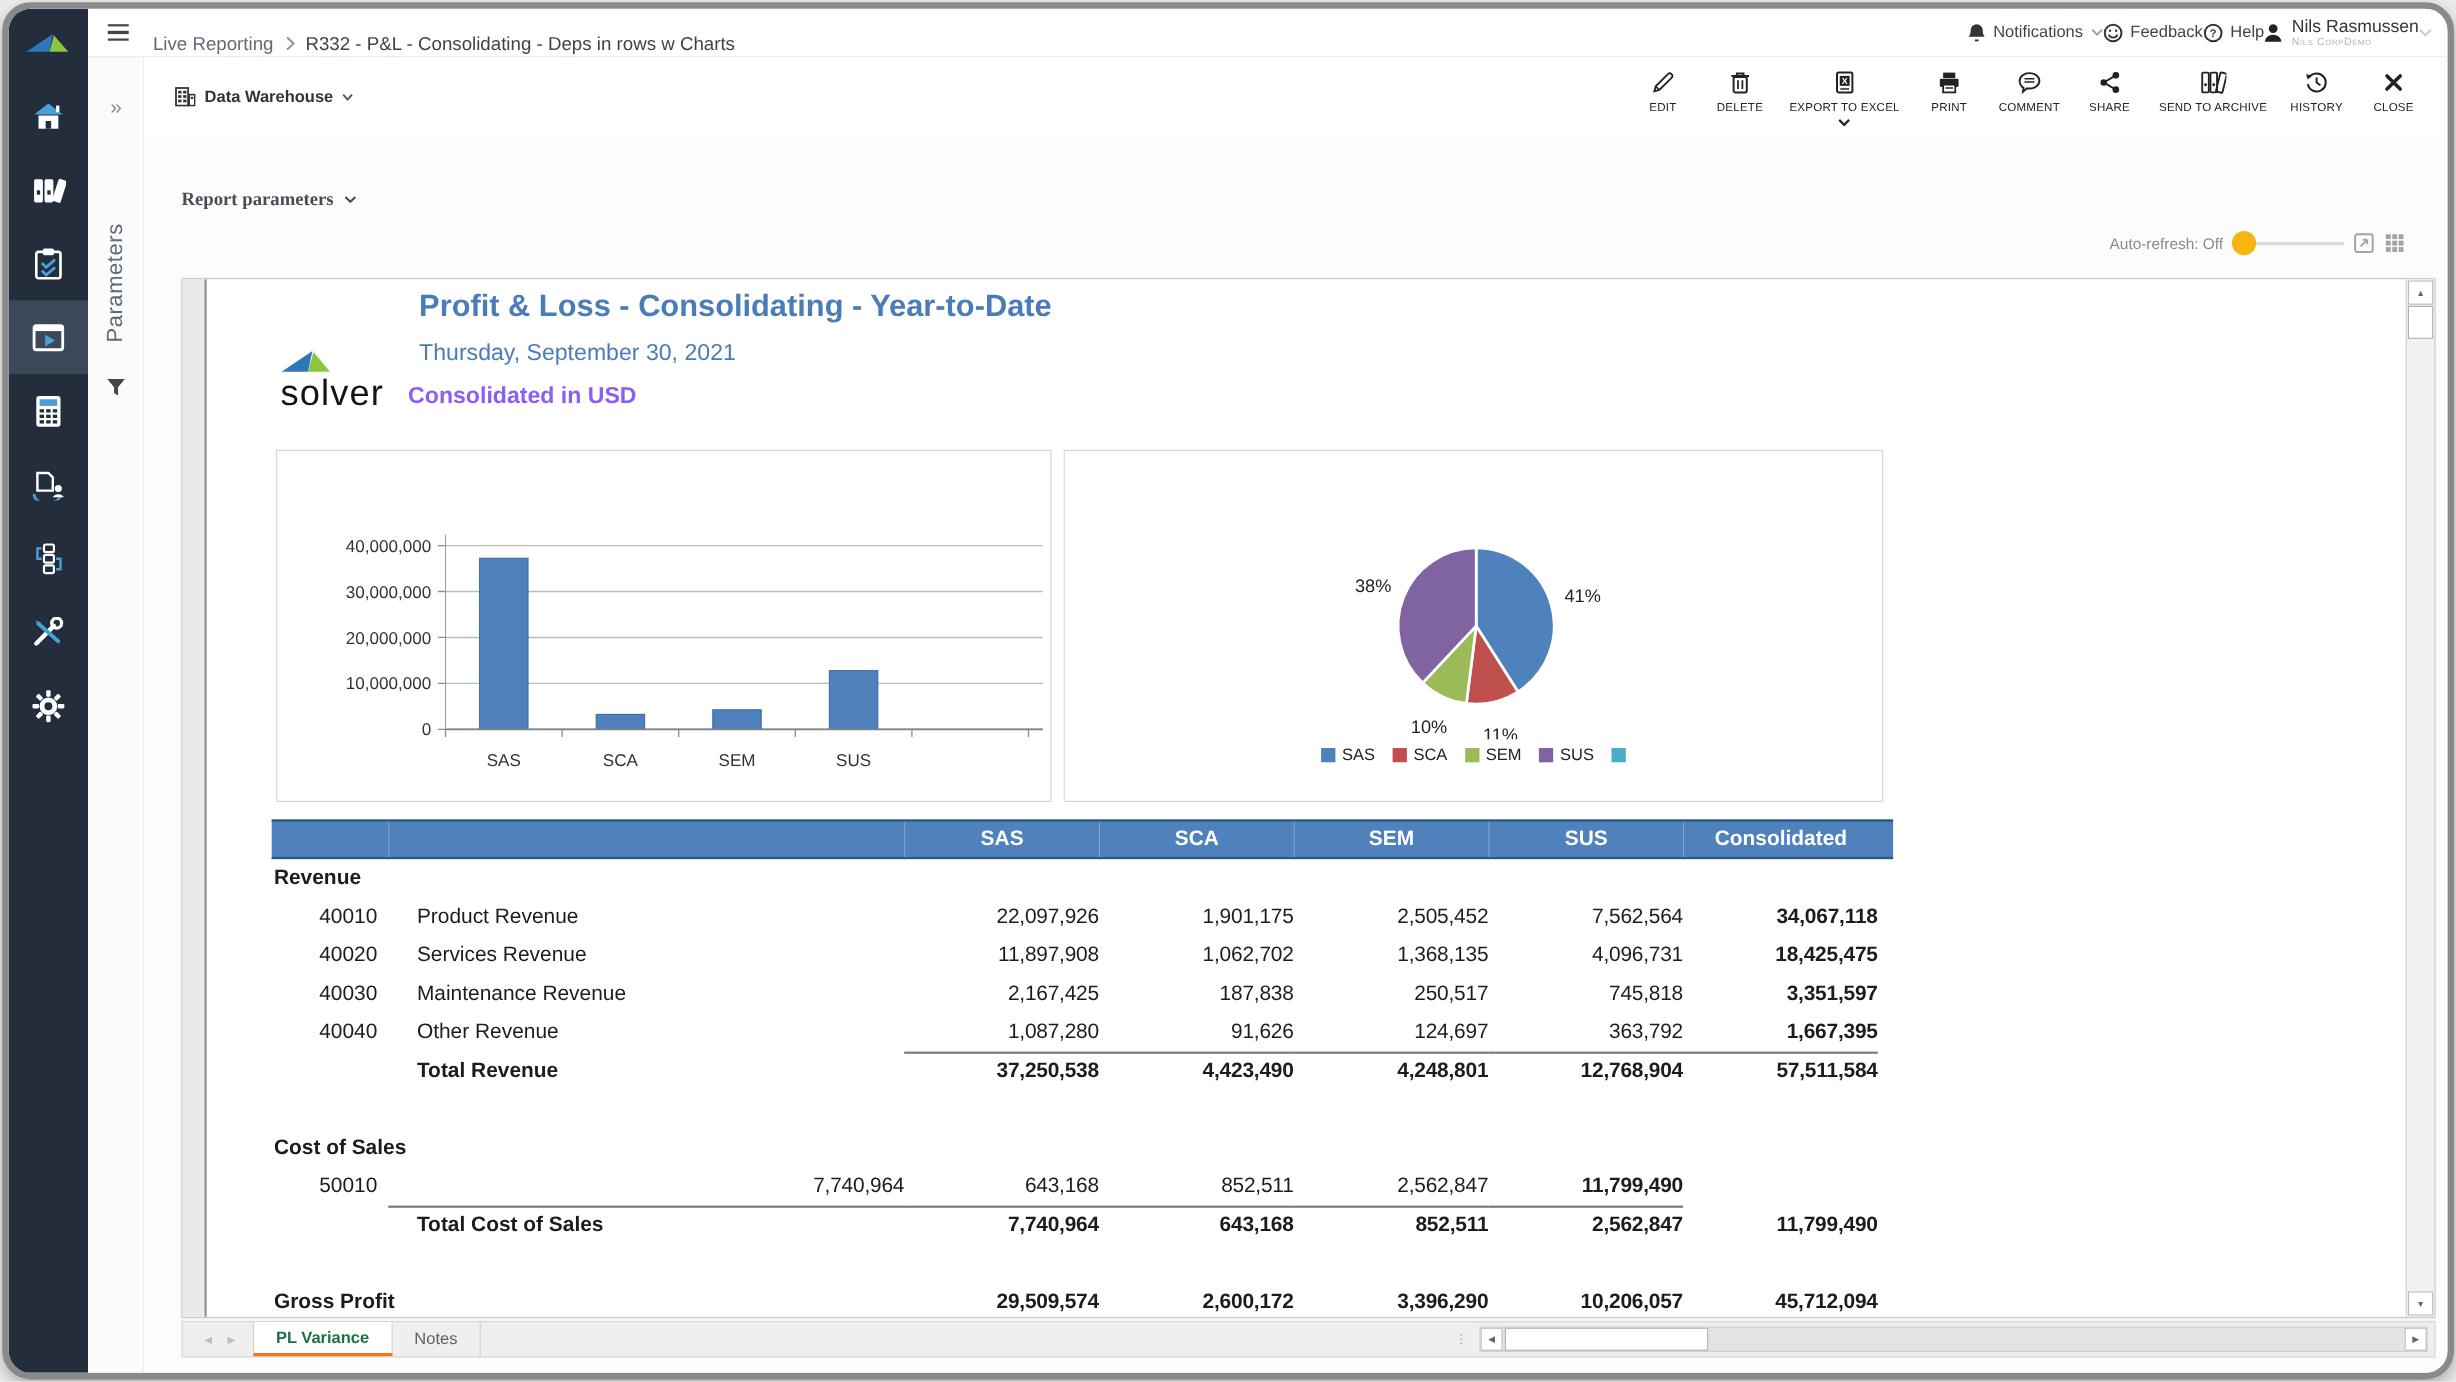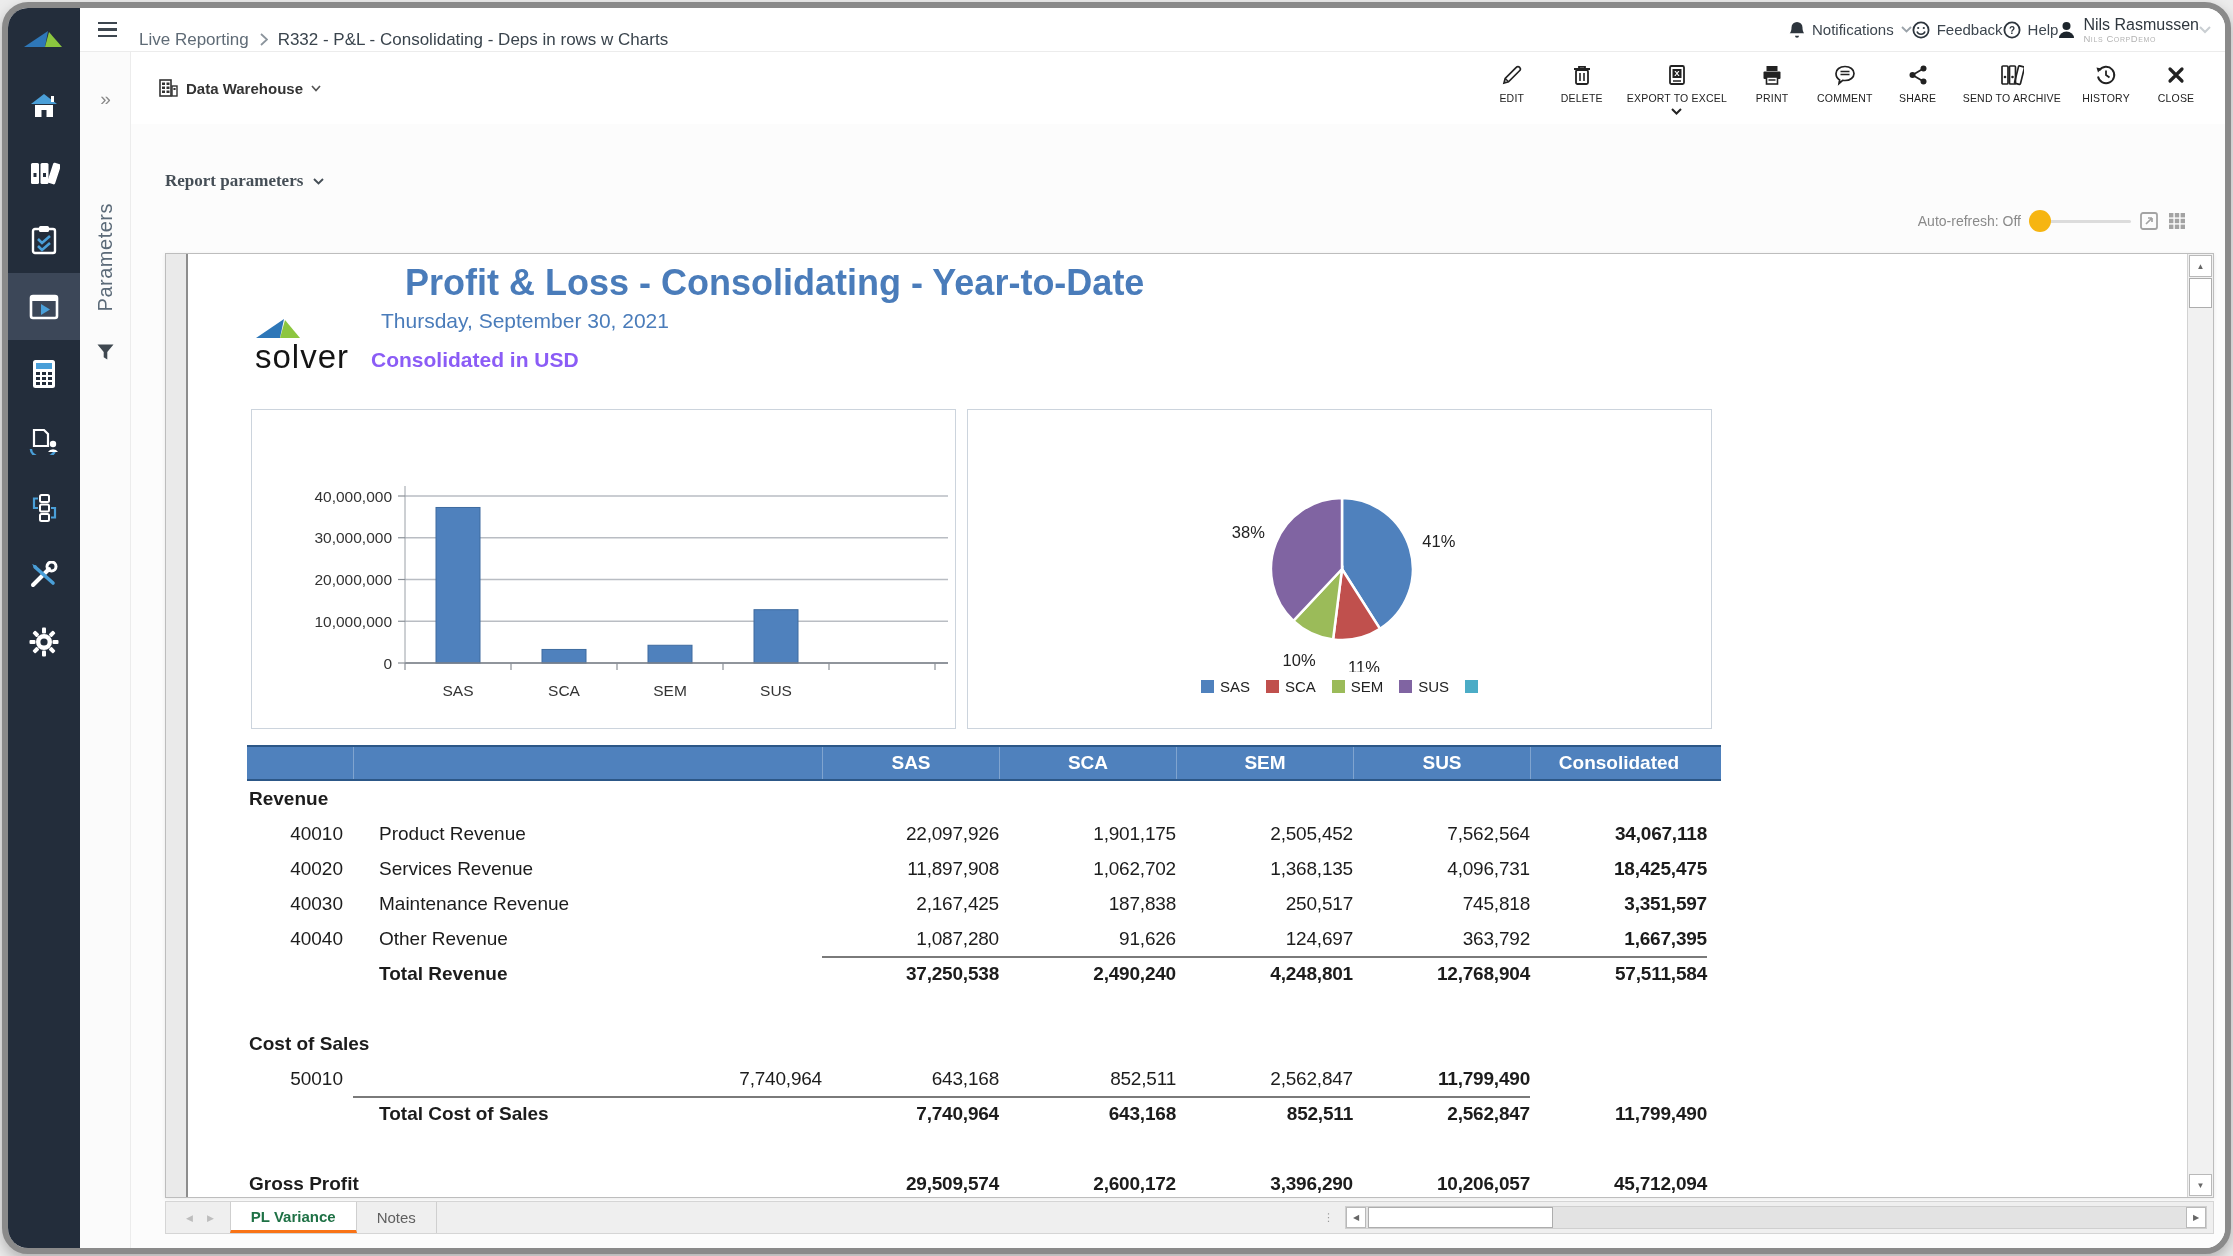--- a/index.html
+++ b/index.html
@@ -68,21 +68,21 @@
   .rowhdr { width:22px; background:#eaeaea; border-right:2px solid #8d8d8d; }
   .rcontent { position:relative; flex:1; overflow:hidden; background:#fff; }
   .vscroll { width:26px; background:#f1f1f1; border-left:1px solid #d2d2d2; position:relative; }
   .vs-btn { position:absolute; left:1px; width:23px; height:22px; background:#fff; border:1px solid #b9b9b9;
             display:flex; align-items:center; justify-content:center; font-size:8px; color:#666; cursor:pointer; }
   .vs-thumb { position:absolute; left:1px; top:24px; width:23px; height:30px; background:#fff; border:1px solid #adadad; cursor:grab; }
 
   
   .slogo { position:absolute; left:64px; top:60px; width:100px; text-align:center; }
   .slogo .stext { font-size:33px; color:#141414; letter-spacing:1px; margin-top:-4px; }
-  .rtitle { position:absolute; left:193px; top:8px;  font-size:36px; font-weight:bold; color:#4a7cba;margin-left:24px; }
+  .rtitle { position:absolute; left:193px; top:8px;  font-size:28px; font-weight:bold; color:#4a7cba; }
   .rdate  { position:absolute; left:193px; top:55px; font-size:21px; font-weight:normal; color:#4a7cba; }
   .rcurr  { position:absolute; left:183px; top:94px; font-size:21px; font-weight:bold; color:#8b5cf6; }
 
   
   .chartbox { position:absolute; background:#fff; border:1px solid #ccd4dd; }
   .barbox { left:63px;  top:155px; width:705px; height:320px; }
   .piebox { left:779px; top:155px; width:745px; height:320px; }
   .pie-legend { position:absolute; left:0; right:0; top:268px; display:flex; justify-content:center;
                 gap:16px; font-size:15px; color:#222; }
   .pie-legend .li { display:flex; align-items:center; gap:6px; }
@@ -633,21 +633,21 @@
                 <div class="cn u">1,087,280</div>
                 <div class="cn u">91,626</div>
                 <div class="cn u">124,697</div>
                 <div class="cn u">363,792</div>
                 <div class="cn u lastcol">1,667,395</div>
               </div>
               <div class="trow tot">
                 <div class="ca"></div>
                 <div class="cd">Total Revenue</div>
                 <div class="cn">37,250,538</div>
-                <div class="cn">2,490,240</div>
+                <div class="cn">4,423,490</div>
                 <div class="cn">4,248,801</div>
                 <div class="cn">12,768,904</div>
                 <div class="cn lastcol">57,511,584</div>
               </div>
               <div class="spacer"></div>
               <div class="trow sec">
                 <div class="cd">Cost of Sales</div>
               </div>
               <div class="trow">
                 <div class="ca">50010</div>

